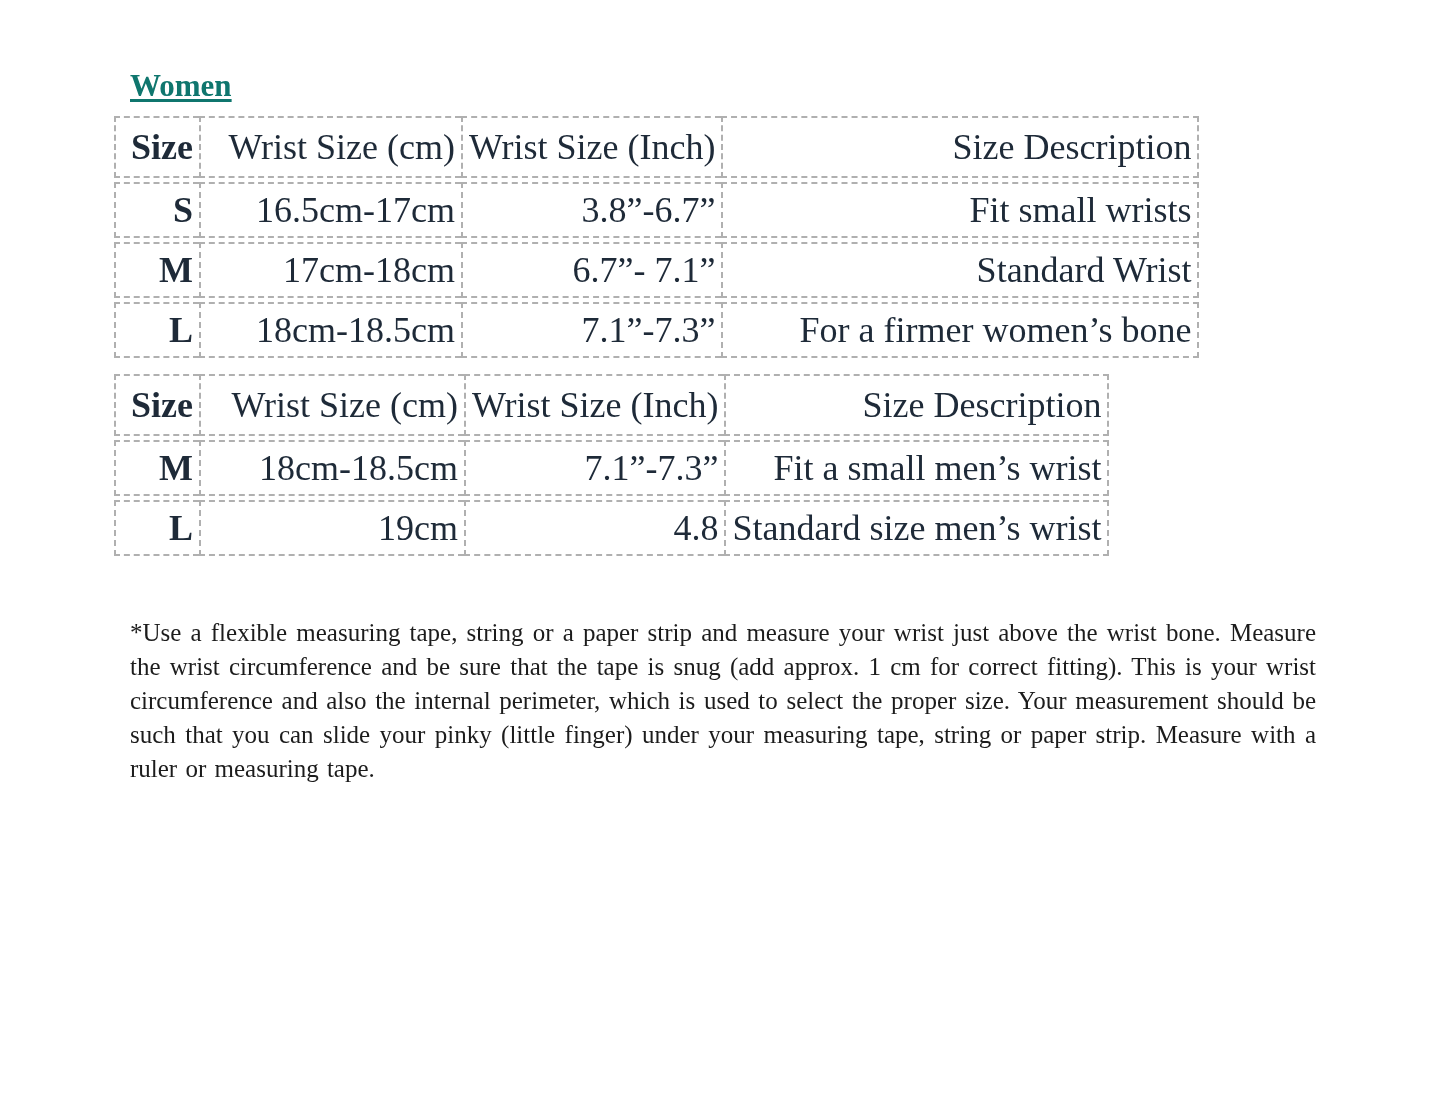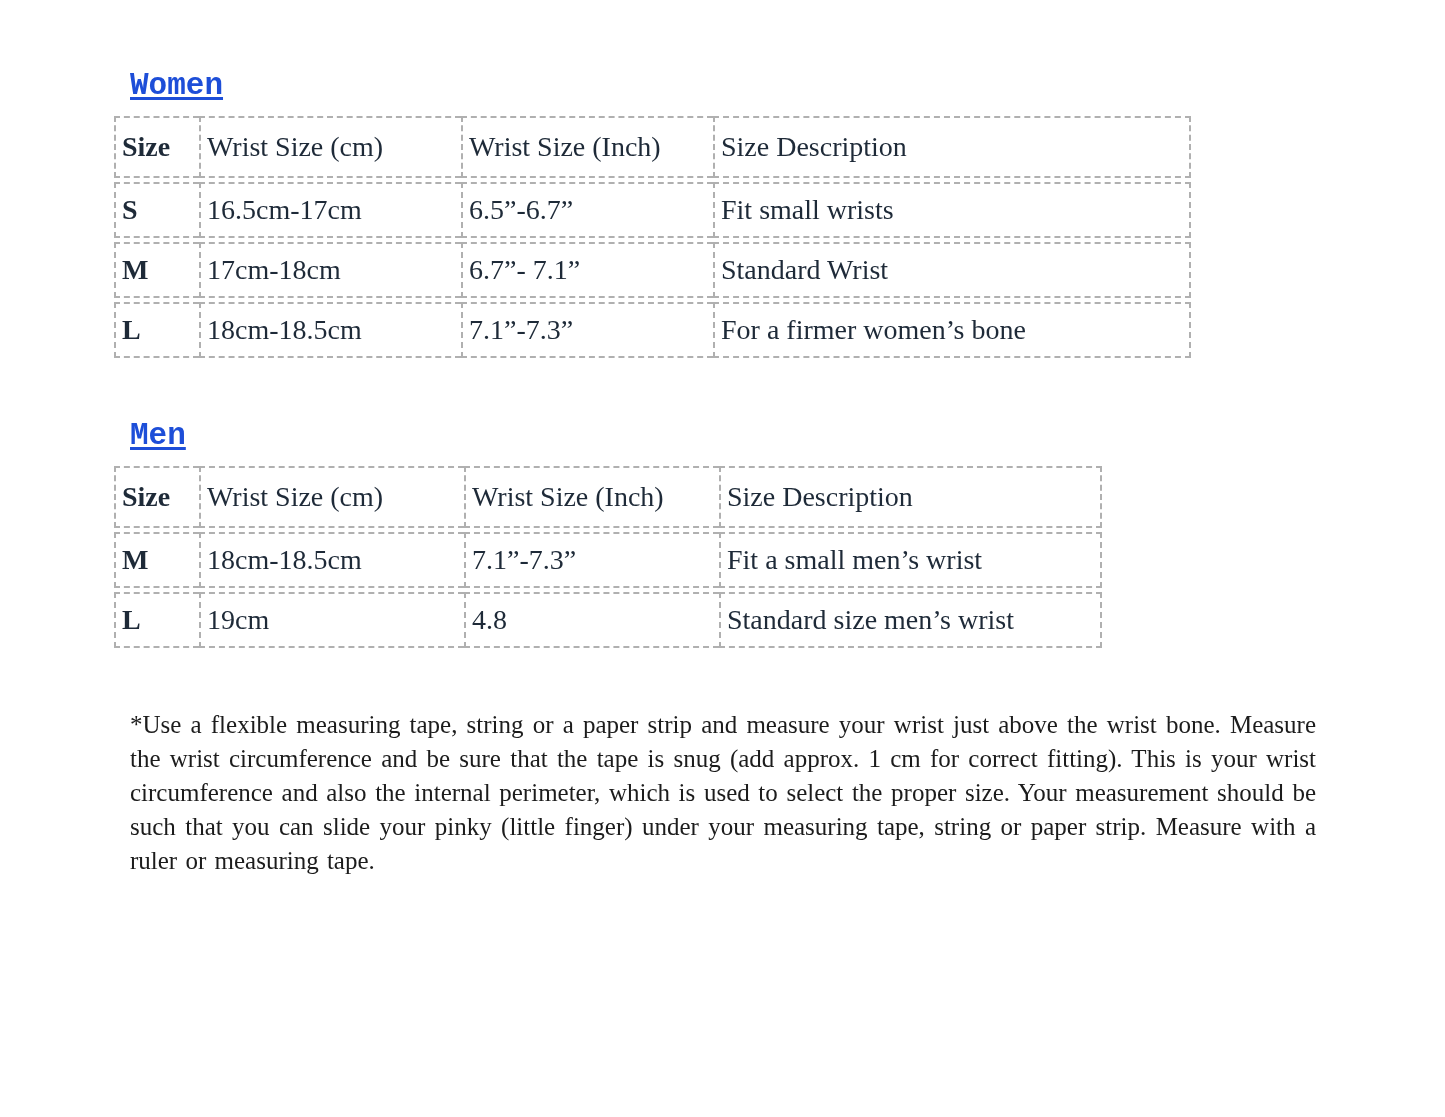--- a/index.html
+++ b/index.html
@@ -27,48 +27,47 @@
     text-decoration-thickness: 3px;
     text-underline-offset: 3px;
     display: inline-block;
   }
   .title-wrap { line-height: 0; }
   h2.section-heading {
     margin: 6px 0 0 0;
     font-size: 31px;
     line-height: 36px;
     font-weight: bold;
-    color: #1d4ed8;
+    color: #0f766e;
     text-decoration: underline;
     text-decoration-thickness: 3px;
     text-underline-offset: 3px;
     display: inline-block;
-    font-family: Liberation Mono, monospace;
   }
   h2.men-heading {
     margin-top: 56px;
   }
   .heading-row { line-height: 0; }
   table.size-table {
     border-collapse: separate;
     border-spacing: 0 4px;
     table-layout: fixed;
     margin-left: -16px;
     margin-top: 8px;
   }
   table.size-table th,
   table.size-table td {
     box-sizing: border-box;
     border-top: 2px dashed #b0b0b0;
     border-bottom: 2px dashed #b0b0b0;
     border-left: 2px dashed #b0b0b0;
     padding: 0 6px;
-    text-align: left;
+    text-align: right;
     vertical-align: middle;
-    font-size: 28px;
+    font-size: 36px;
     font-weight: normal;
     color: #1e2a38;
     white-space: nowrap;
     overflow: hidden;
   }
   table.size-table th:last-child,
   table.size-table td:last-child {
     border-right: 2px dashed #b0b0b0;
   }
   table.size-table thead th { height: 62px; }
@@ -111,41 +110,38 @@
         <th class="col-size size-col">Size</th>
         <th class="col-cm">Wrist Size (cm)</th>
         <th class="col-inch">Wrist Size (Inch)</th>
         <th class="col-desc">Size Description</th>
       </tr>
     </thead>
     <tbody>
       <tr>
         <td class="col-size size-col">S</td>
         <td class="col-cm">16.5cm-17cm</td>
-        <td class="col-inch">6.5”-6.7”</td>
+        <td class="col-inch">3.8”-6.7”</td>
         <td class="col-desc">Fit small wrists</td>
       </tr>
       <tr>
         <td class="col-size size-col">M</td>
         <td class="col-cm">17cm-18cm</td>
         <td class="col-inch">6.7”- 7.1”</td>
         <td class="col-desc">Standard Wrist</td>
       </tr>
       <tr>
         <td class="col-size size-col">L</td>
         <td class="col-cm">18cm-18.5cm</td>
         <td class="col-inch">7.1”-7.3”</td>
         <td class="col-desc">For a firmer women’s bone</td>
       </tr>
     </tbody>
   </table>
 
-  <div class="heading-row">
-    <h2 class="section-heading men-heading">Men</h2>
-  </div>
 
   <table class="size-table men">
     <thead>
       <tr>
         <th class="col-size size-col">Size</th>
         <th class="col-cm">Wrist Size (cm)</th>
         <th class="col-inch">Wrist Size (Inch)</th>
         <th class="col-desc">Size Description</th>
       </tr>
     </thead>

